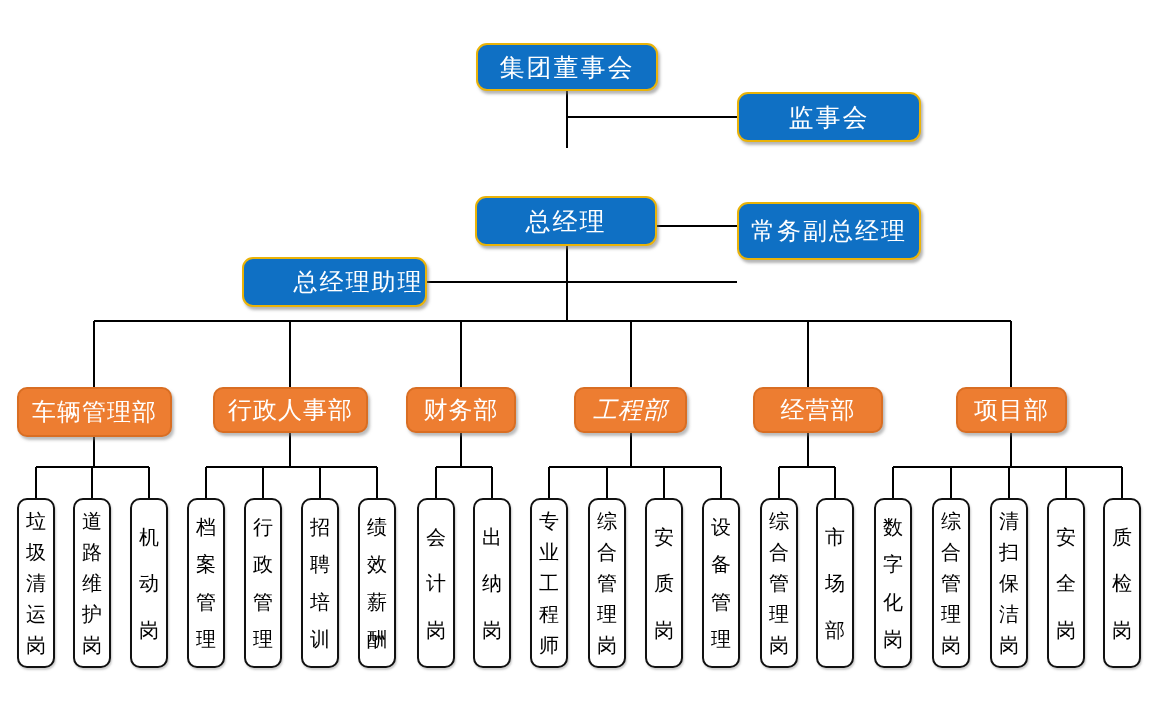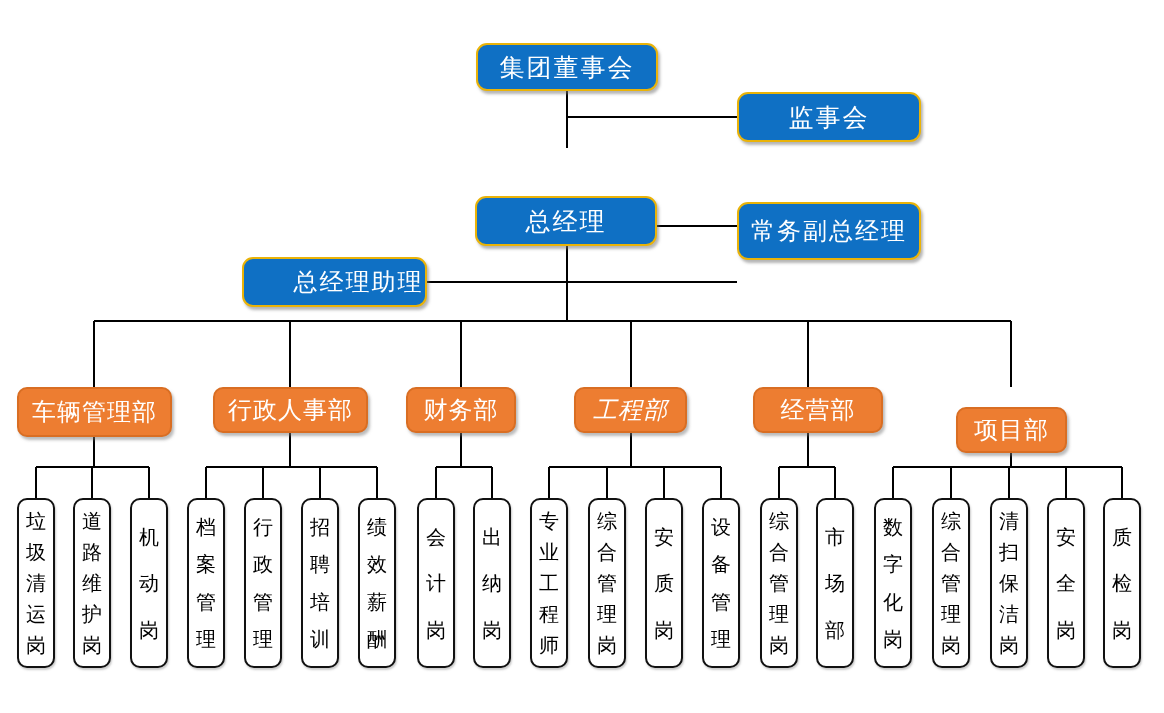--- a/index.html
+++ b/index.html
@@ -140,21 +140,21 @@
     </div>
     <div class="node orange" style="left: 406px; top: 387px; width: 110px; height: 46px; font-size: 24px;">
       <span class="lbl">财务部</span>
     </div>
     <div class="node orange" style="left: 574px; top: 387px; width: 113px; height: 46px; font-size: 24px; font-style: italic;">
       <span class="lbl">工程部</span>
     </div>
     <div class="node orange" style="left: 753px; top: 387px; width: 130px; height: 46px; font-size: 24px;">
       <span class="lbl">经营部</span>
     </div>
-    <div class="node orange" style="left: 956px; top: 387px; width: 111px; height: 46px; font-size: 24px; margin-top: 20px;">
+    <div class="node orange" style="left: 956px; top: 387px; width: 111px; height: 46px; font-size: 24px;">
       <span class="lbl">项目部</span>
     </div>
     <div class="node leaf" style="left: 17px; top: 498px; width: 38px; height: 170px; font-size: 20px;">
       <span class="lbl">
         <span>垃</span>
         <span>圾</span>
         <span>清</span>
         <span>运</span>
         <span>岗</span>
       </span>

